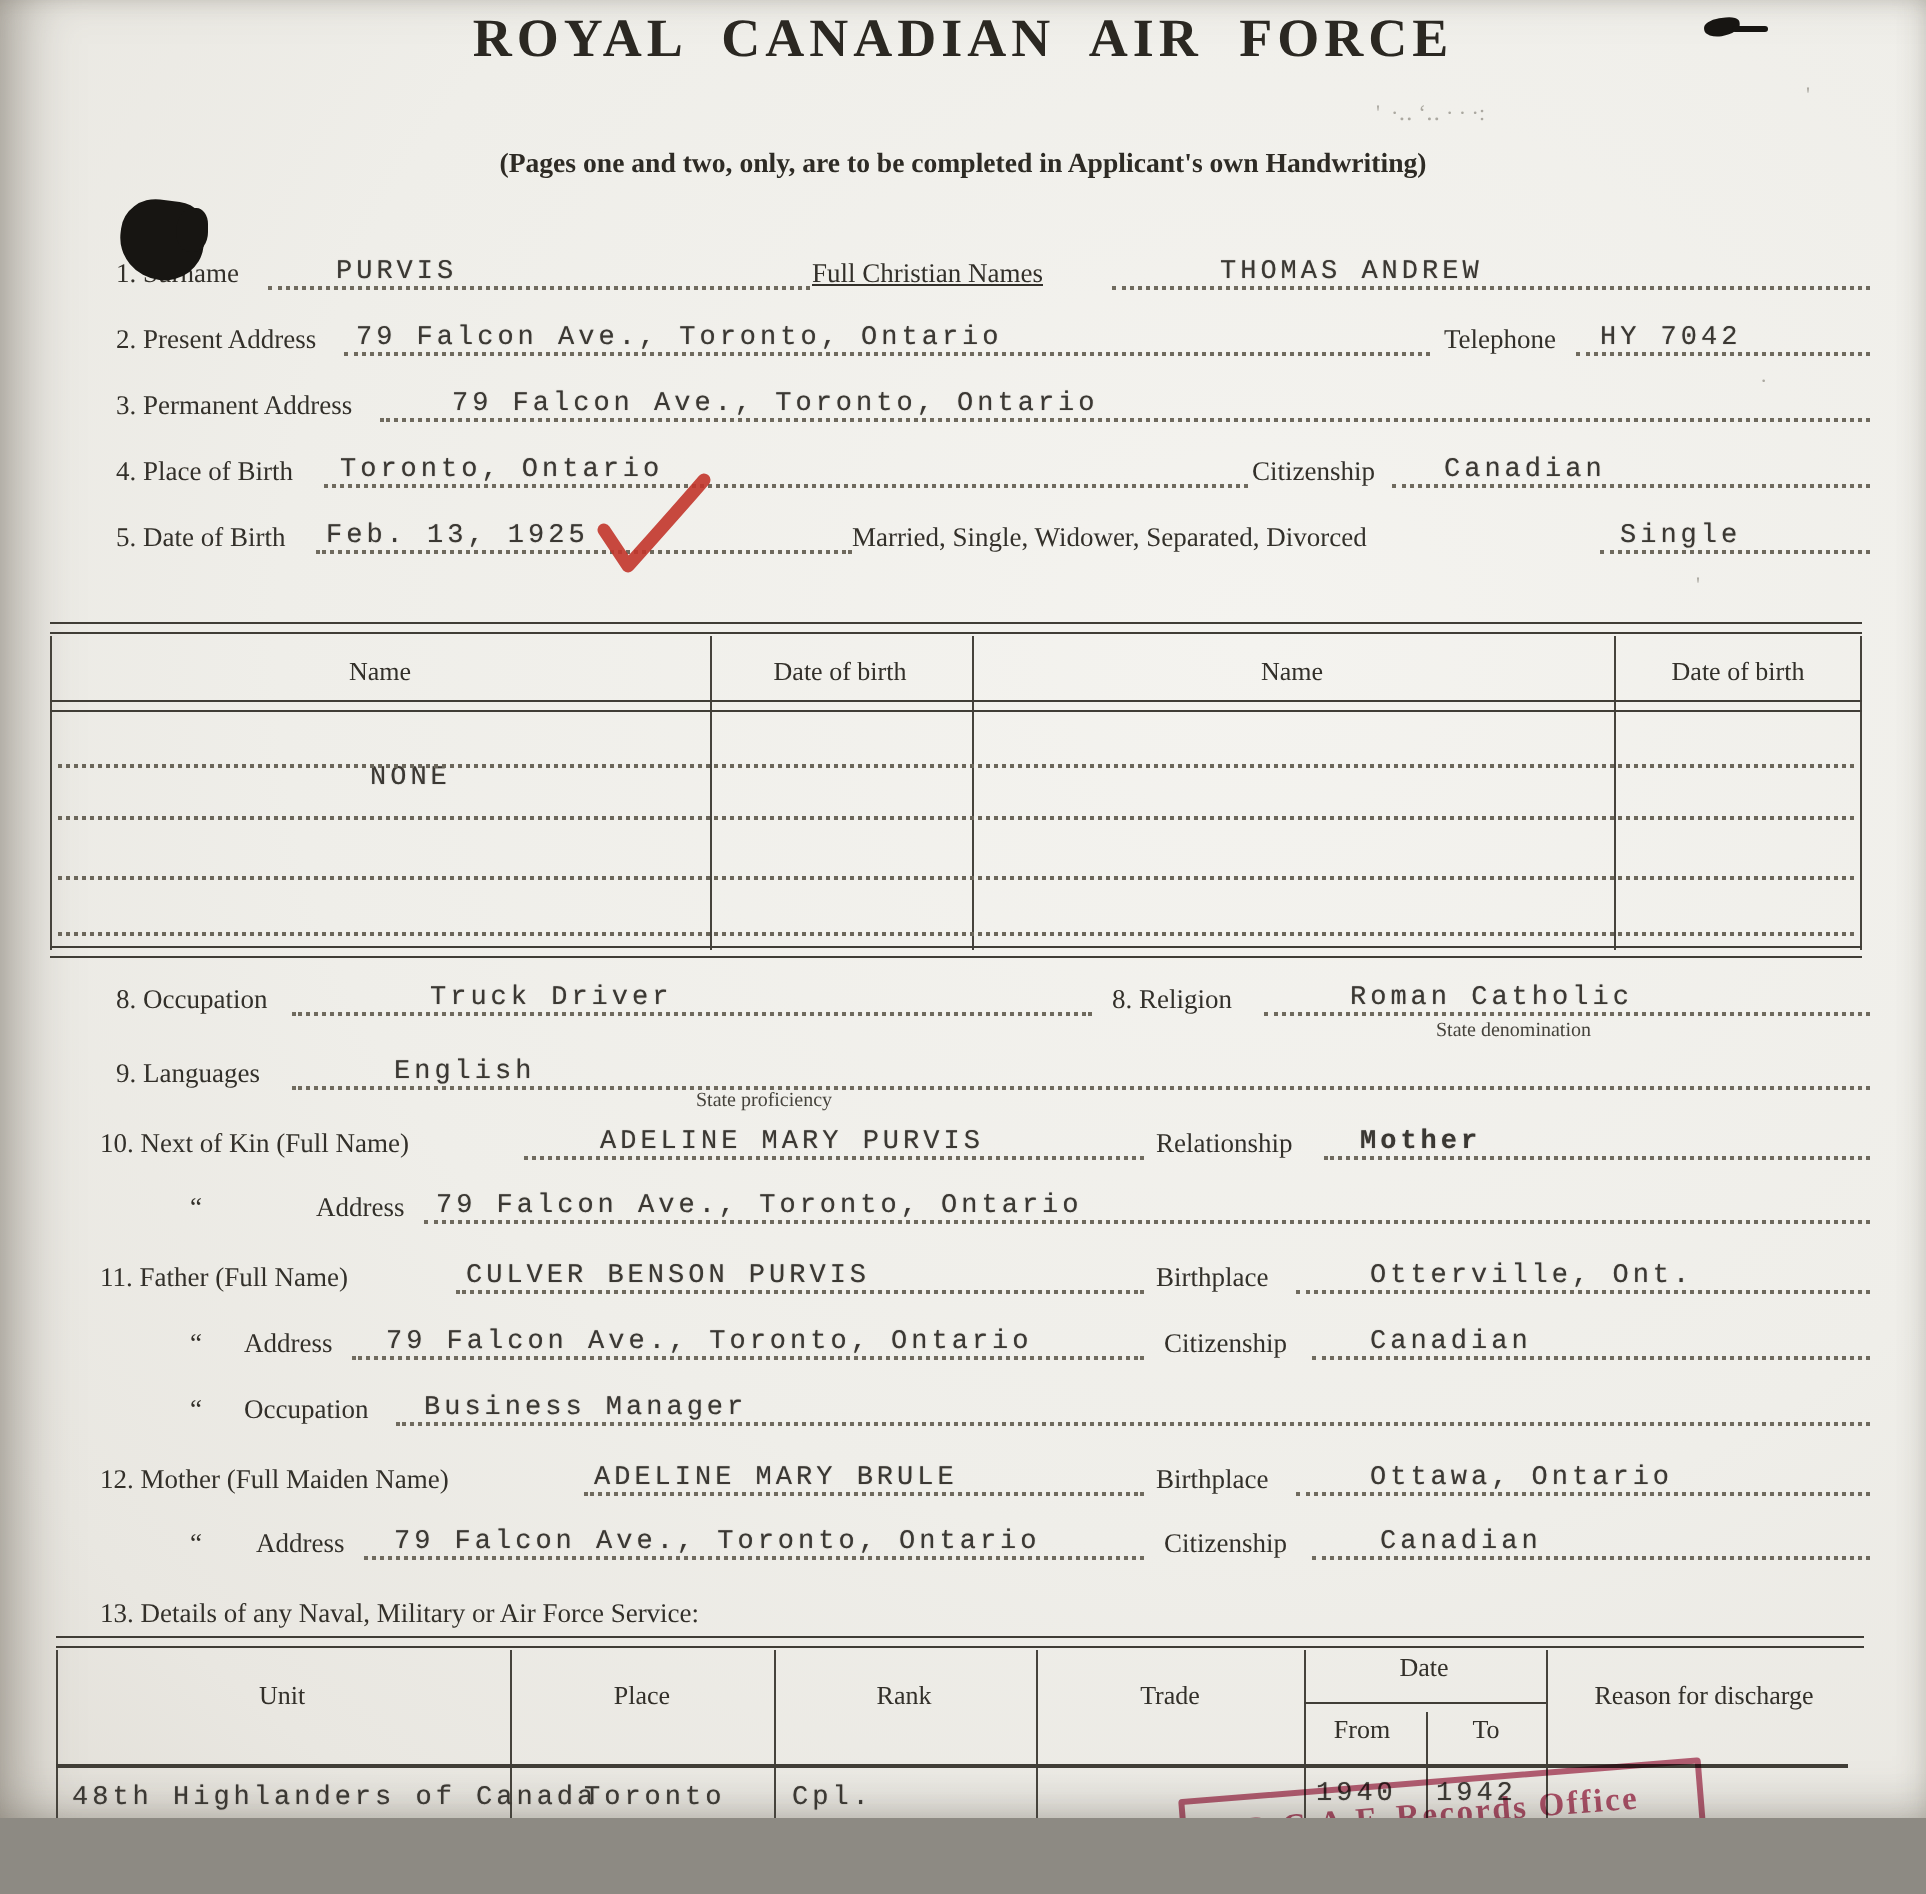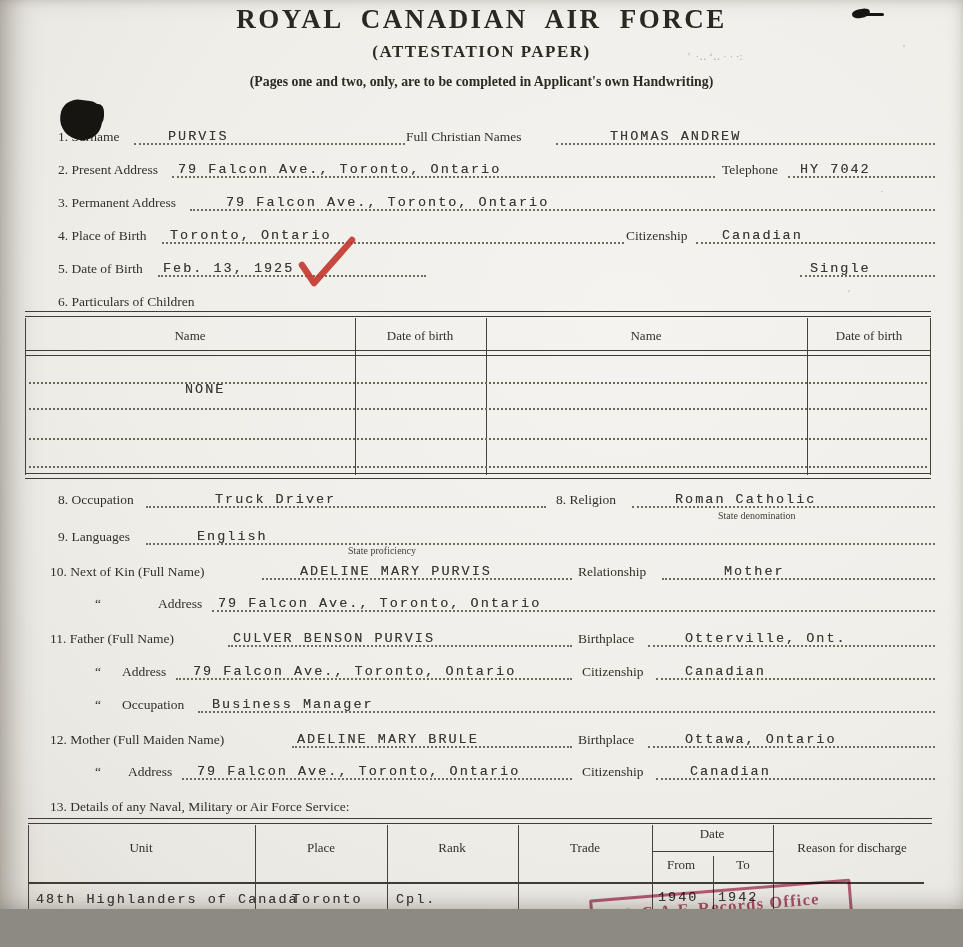--- a/index.html
+++ b/index.html
@@ -40,33 +40,32 @@
   .stamp-l2{position:absolute;left:0;right:0;top:30px;text-align:center;font-weight:bold;
     font-size:24px;letter-spacing:3px;color:rgba(164,42,76,.85);white-space:nowrap;}
   .faint{position:absolute;color:rgba(75,68,58,.42);font-size:11px;white-space:nowrap;}
 </style>
 </head>
 <body>
 
 <div class="page">
 
   <div class="abs doc-title">ROYAL CANADIAN AIR FORCE</div>
-  <div class="abs doc-subtitle">(ATTESTATION PAPER)</div>
   <div class="abs doc-instr">(Pages one and two, only, are to be completed in Applicant's own Handwriting)</div>
 
   <span class="faint" style="left:688px;top:50px;">' &nbsp;·‥ ʻ‥ · · ·:</span>
   <span class="faint" style="left:903px;top:42px;">'</span>
   <span class="faint" style="left:880px;top:185px;">·</span>
   <span class="faint" style="left:848px;top:287px;">'</span>
 
   <div class="row" style="top:125px;">
     <span class="plabel" style="left:58px;">1. Surname</span>
     <i class="dline" style="left:134px;width:271px;"></i>
     <span class="typed" style="left:168px;">PURVIS</span>
-    <span class="plabel" style="left:406px;">Full Christian Names</span>
+    <span class="plabel" style="left:406px;text-decoration:underline;">Full Christian Names</span>
     <i class="dline" style="left:556px;right:28px;"></i>
     <span class="typed" style="left:610px;">THOMAS ANDREW</span>
   </div>
 
   <div class="abs ink" style="left:60px;top:100px;width:42px;height:40px;border-radius:46% 38% 52% 58%;transform:rotate(7deg);"></div>
   <div class="abs ink" style="left:88px;top:104px;width:16px;height:22px;border-radius:60% 40% 50% 50%;"></div>
 
   <div class="abs ink" style="left:852px;top:9px;width:18px;height:9px;border-radius:50% 40% 60% 50%;transform:rotate(-8deg);"></div>
   <div class="abs ink" style="left:866px;top:13px;width:18px;height:3px;border-radius:2px;"></div>
 
@@ -91,31 +90,29 @@
     <span class="typed" style="left:170px;">Toronto, Ontario</span>
     <span class="plabel" style="left:626px;">Citizenship</span>
     <i class="dline" style="left:696px;right:28px;"></i>
     <span class="typed" style="left:722px;">Canadian</span>
   </div>
 
   <div class="row" style="top:257px;">
     <span class="plabel" style="left:58px;">5. Date of Birth</span>
     <i class="dline" style="left:158px;width:268px;"></i>
     <span class="typed" style="left:163px;">Feb. 13, 1925</span>
+    <span class="plabel" style="left:426px;">Married, Single, Widower, Separated, Divorced</span>
     <i class="dline" style="left:800px;right:28px;"></i>
     <span class="typed" style="left:810px;">Single</span>
   </div>
 
   <svg class="abs" style="left:296px;top:234px;" width="64" height="70" viewBox="0 0 64 70">
     <path d="M56 6 C44 20 26 40 18 49 L6 31" fill="none" stroke="#c2352b" stroke-width="6.5" stroke-linecap="round" stroke-linejoin="round" opacity="0.9"></path>
   </svg>
 
-  <div class="row" style="top:290px;">
-    <span class="plabel" style="left:58px;">6. Particulars of Children</span>
-  </div>
 
   <div class="abs" style="left:25px;top:311px;width:906px;height:167px;">
     <div class="dbl" style="left:0;right:0;top:0;"></div>
     <div class="vln" style="left:0;top:7px;bottom:3px;"></div>
     <div class="vln" style="left:330px;top:7px;bottom:3px;"></div>
     <div class="vln" style="left:461px;top:7px;bottom:3px;"></div>
     <div class="vln" style="left:782px;top:7px;bottom:3px;"></div>
     <div class="vln" style="left:905px;top:7px;bottom:3px;"></div>
     <span class="th" style="left:165px;top:17px;">Name</span>
     <span class="th" style="left:395px;top:17px;">Date of birth</span>
@@ -146,21 +143,21 @@
     <span class="typed" style="left:197px;">English</span>
   </div>
   <span class="note" style="left:348px;top:545px;">State proficiency</span>
 
   <div class="row" style="top:560px;">
     <span class="plabel" style="left:50px;">10. Next of Kin (Full Name)</span>
     <i class="dline" style="left:262px;width:310px;"></i>
     <span class="typed" style="left:268px;margin-left:32px;">ADELINE MARY PURVIS</span>
     <span class="plabel" style="left:578px;">Relationship</span>
     <i class="dline" style="left:662px;right:28px;"></i>
-    <span class="typed" style="left:724px;">Mother</span>
+    <span class="typed" style="left:680px;font-weight:bold;">Mother</span>
   </div>
   <div class="row" style="top:592px;">
     <span class="plabel" style="left:95px;">“</span>
     <span class="plabel" style="left:158px;">Address</span>
     <i class="dline" style="left:212px;right:28px;"></i>
     <span class="typed" style="left:218px;">79 Falcon Ave., Toronto, Ontario</span>
   </div>
 
   <div class="row" style="top:627px;">
     <span class="plabel" style="left:50px;">11. Father (Full Name)</span>

